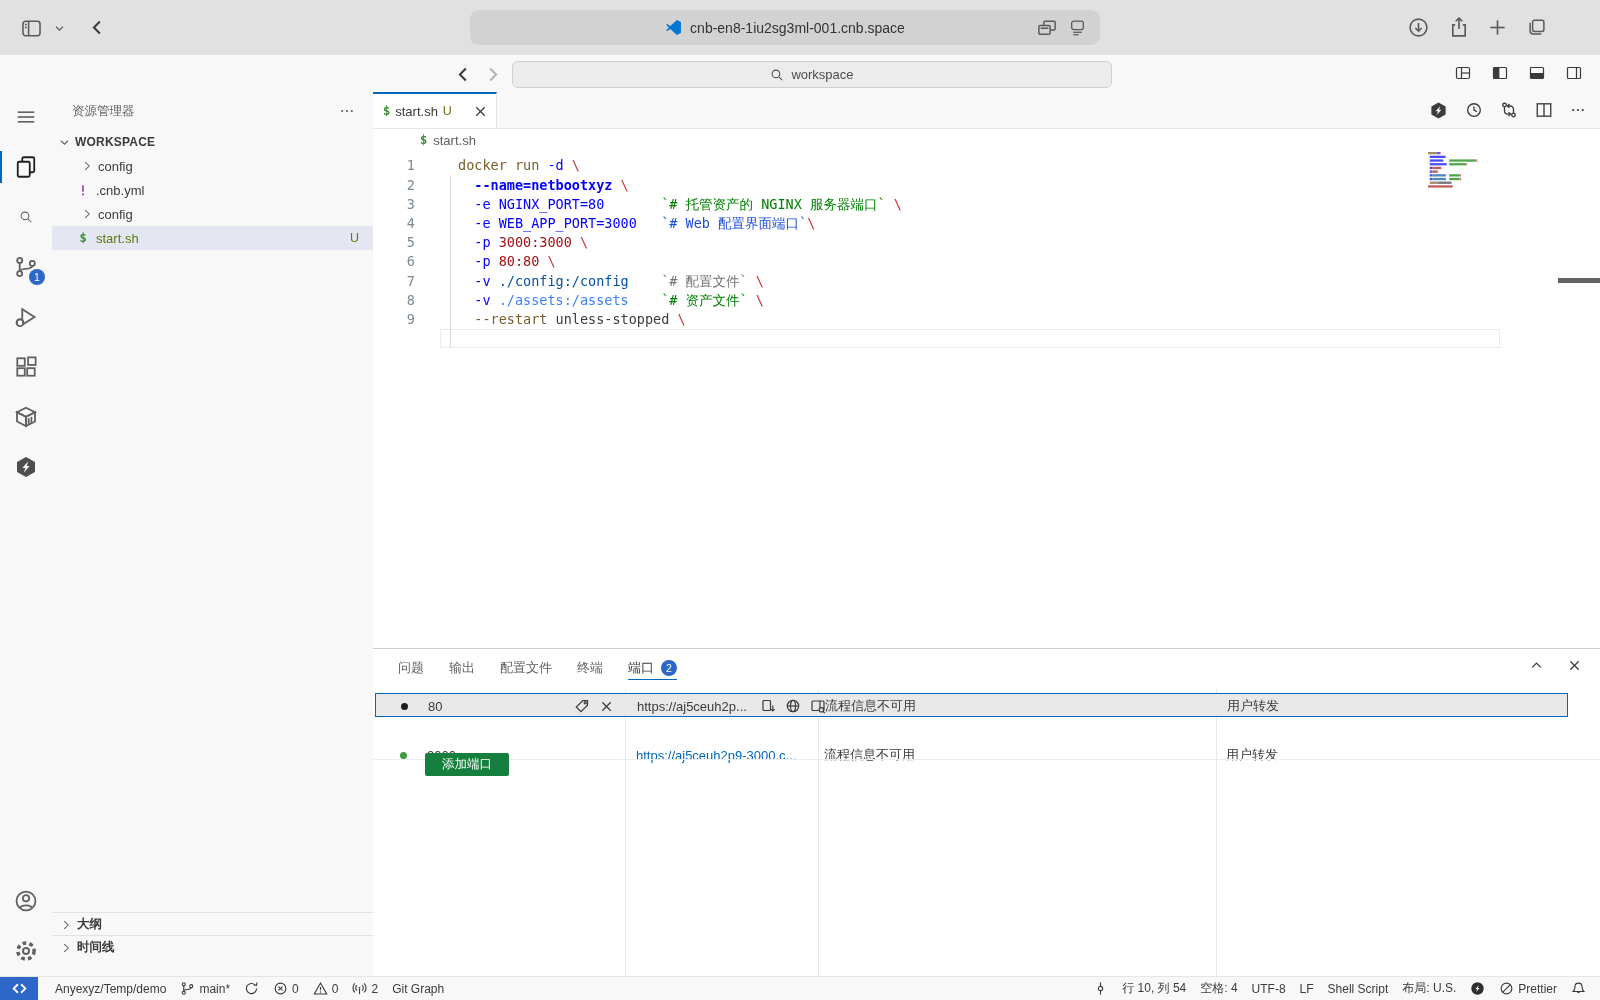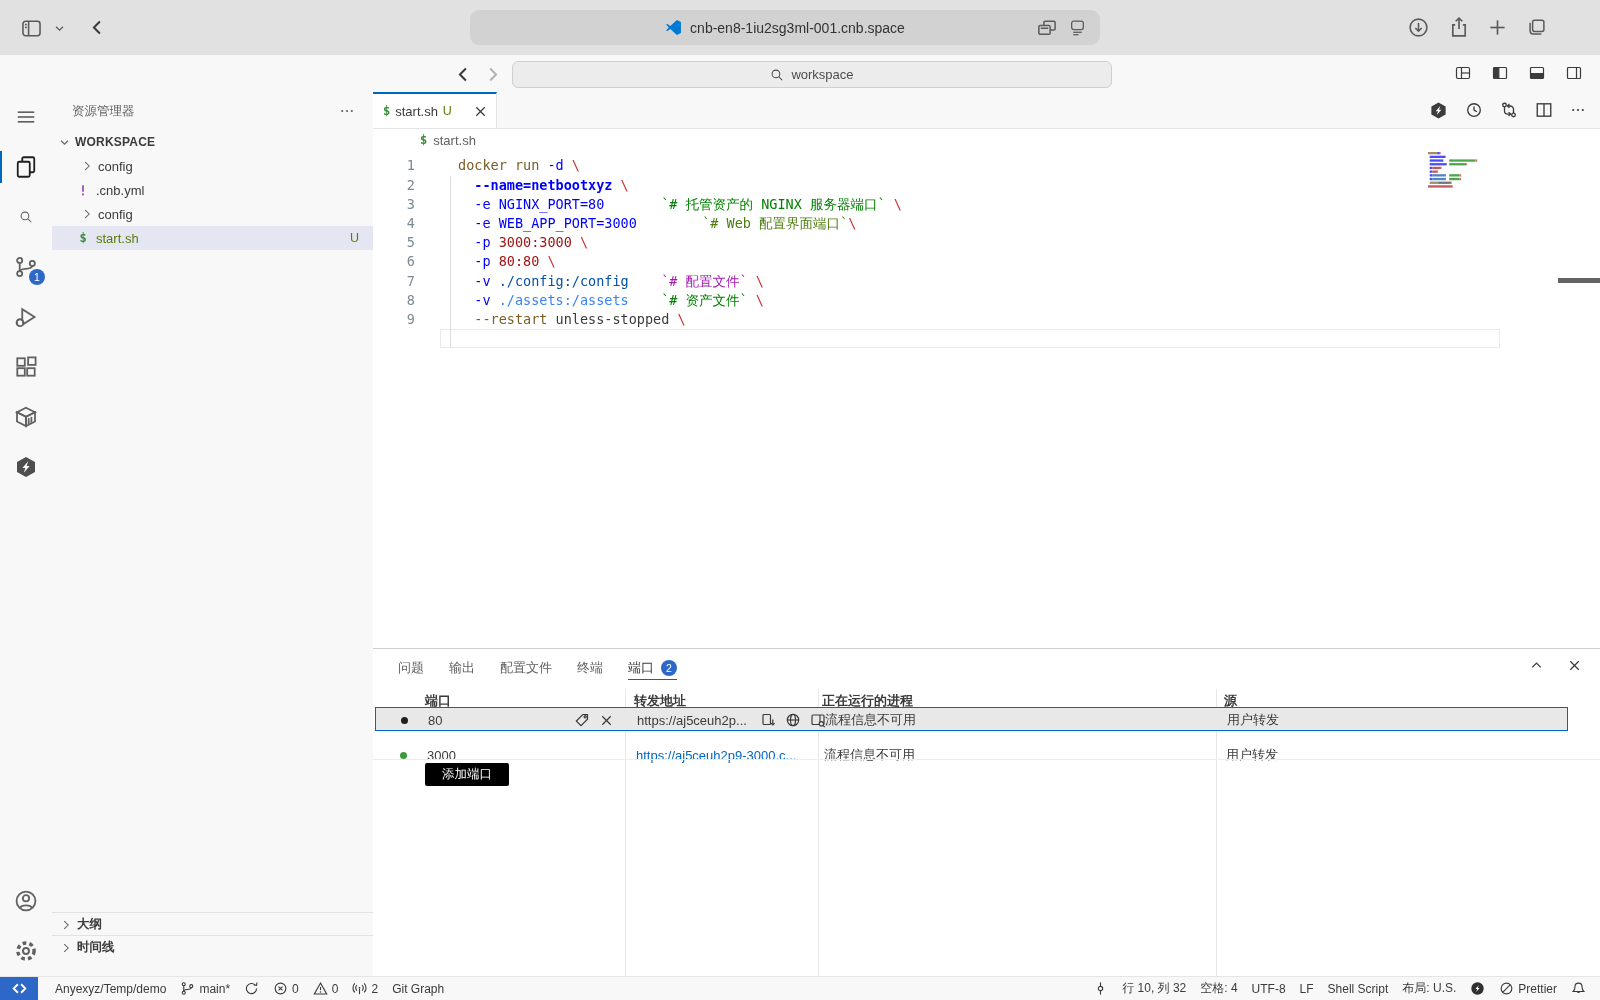--- a/index.html
+++ b/index.html
@@ -80,21 +80,21 @@
            display:flex;align-items:center;justify-content:center;}
   #panel-actions{position:absolute;right:18px;top:9px;display:flex;gap:23px;color:#3b3b3b;}
   .vline{position:absolute;top:40px;height:288px;width:0;border-left:1px solid #e8e8e8;}
   #ports-header{position:absolute;left:0;top:40px;width:1227px;height:22px;font-weight:bold;}
   .cell{position:absolute;top:0;height:24px;display:flex;align-items:center;}
   .port-row{position:absolute;left:2px;width:1193px;height:24px;box-sizing:border-box;}
   .port-row.selected{background:#e8e8e8;border:1px solid #0067c0;}
   .dot{width:7px;height:7px;border-radius:50%;}
   .row-icons{position:absolute;display:flex;gap:9px;color:#3b3b3b;}
   .link{color:#0066bf;}
-  #add-port-btn{position:absolute;left:52px;top:114px;width:84px;height:23px;background:#000000;color:#fff;
+  #add-port-btn{position:absolute;left:52px;top:104px;width:84px;height:23px;background:#15803d;color:#fff;
                 border-radius:2px;display:flex;align-items:center;justify-content:center;font-size:12.5px;}
 
   
   #status-bar{left:0;top:976px;width:1600px;height:24px;background:#f8f8f8;border-top:1px solid #e5e5e5;
               box-sizing:border-box;display:flex;align-items:center;justify-content:space-between;font-size:12px;color:#3b3b3b;}
   #sb-left,#sb-right{display:flex;align-items:center;height:100%;}
   #sb-left{gap:14px;}
   #sb-right{gap:14px;padding-right:14px;}
   #remote-box{width:38px;height:24px;background:#2d68c8;display:flex;align-items:center;justify-content:center;margin-right:3px;}
   .st-item{display:flex;align-items:center;gap:4px;white-space:nowrap;}
@@ -463,33 +463,33 @@
           <div class="code-row">
             <span class="gutter">2</span>
             <span class="code-text"><span style="color: rgb(59, 59, 59);">  </span><span style="color: rgb(0, 0, 255); font-weight: bold;">--name=netbootxyz </span><span style="color: rgb(205, 49, 49);">\</span></span>
           </div>
           <div class="code-row">
             <span class="gutter">3</span>
             <span class="code-text"><span style="color: rgb(59, 59, 59);">  </span><span style="color: rgb(0, 0, 255);">-e NGINX_PORT=80</span><span style="color: rgb(59, 59, 59);">       </span><span style="color: rgb(0, 128, 0);">`# 托管资产的 NGINX 服务器端口`</span><span style="color: rgb(205, 49, 49);"> \</span></span>
           </div>
           <div class="code-row">
             <span class="gutter">4</span>
-            <span class="code-text"><span style="color: rgb(59, 59, 59);">  </span><span style="color: rgb(0, 0, 255);">-e WEB_APP_PORT=3000</span><span style="color: rgb(59, 59, 59);">   </span><span style="color: #4d7c0f; margin-left: 41px;">`# Web 配置界面端口`</span><span style="color: rgb(205, 49, 49);">\</span></span>
+            <span class="code-text"><span style="color: rgb(59, 59, 59);">  </span><span style="color: rgb(0, 0, 255);">-e WEB_APP_PORT=3000</span><span style="color: rgb(59, 59, 59);">   </span><span style="color: #1d4ed8;">`# Web 配置界面端口`</span><span style="color: rgb(205, 49, 49);">\</span></span>
           </div>
           <div class="code-row">
             <span class="gutter">5</span>
             <span class="code-text"><span style="color: rgb(59, 59, 59);">  </span><span style="color: rgb(0, 0, 255);">-p </span><span style="color: rgb(163, 21, 21);">3000:3000 </span><span style="color: rgb(205, 49, 49);">\</span></span>
           </div>
           <div class="code-row">
             <span class="gutter">6</span>
             <span class="code-text"><span style="color: rgb(59, 59, 59);">  </span><span style="color: rgb(0, 0, 255);">-p </span><span style="color: rgb(163, 21, 21);">80:80 </span><span style="color: rgb(205, 49, 49);">\</span></span>
           </div>
           <div class="code-row">
             <span class="gutter">7</span>
-            <span class="code-text"><span style="color: rgb(59, 59, 59);">  </span><span style="color: rgb(0, 0, 255);">-v </span><span style="color: rgb(4, 81, 165);">./config:/config</span><span style="color: rgb(59, 59, 59);">    </span><span style="color: #a21caf; text-align: right;">`# 配置文件`</span><span style="color: rgb(205, 49, 49);"> \</span></span>
+            <span class="code-text"><span style="color: rgb(59, 59, 59);">  </span><span style="color: rgb(0, 0, 255);">-v </span><span style="color: rgb(4, 81, 165);">./config:/config</span><span style="color: rgb(59, 59, 59);">    </span><span style="color: #737373; text-align: right;">`# 配置文件`</span><span style="color: rgb(205, 49, 49);"> \</span></span>
           </div>
           <div class="code-row">
             <span class="gutter">8</span>
             <span class="code-text"><span style="color: rgb(59, 59, 59);">  </span><span style="color: rgb(0, 0, 255);">-v </span><span style="color: #3b82f6;">./assets:/assets</span><span style="color: rgb(59, 59, 59);">    </span><span style="color: rgb(0, 128, 0);">`# 资产文件`</span><span style="color: rgb(205, 49, 49);"> \</span></span>
           </div>
           <div class="code-row">
             <span class="gutter">9</span>
             <span class="code-text"><span style="color: rgb(59, 59, 59);">  </span><span style="color: rgb(121, 94, 38);">--restart </span><span style="color: rgb(59, 59, 59);">unless-stopped </span><span style="color: rgb(205, 49, 49);">\</span></span>
           </div>
         </div>
@@ -563,21 +563,21 @@
     <div class="vline" style="left:252px;"></div>
     <div class="vline" style="left:445px;"></div>
     <div class="vline" style="left:843px;"></div>
     <div id="ports-header">
         <span class="cell" style="left: 52px;">端口</span>
         <span class="cell" style="left: 261px;">转发地址</span>
         <span class="cell" style="left: 449px;">正在运行的进程</span>
         <span class="cell" style="left: 851px;">源</span>
       </div>
     <div id="ports-rows">
-        <div class="port-row selected" style="top: 58px; text-align: right;">
+        <div class="port-row selected" style="top: 44px; text-align: right;">
           <span class="cell" style="left: 25px;">
             <span class="dot" style="background: rgb(31, 31, 31);"></span>
           </span>
           <span class="cell" style="left: 52px;">80</span>
           <div class="row-icons" style="left: 198px; top: 4px;">
             <span class="icn">
               <svg width="16" height="16" viewBox="0 0 16 16" fill="none" stroke="currentColor" stroke-width="1.2">
                 <path d="M8.8 2.5 H13.5 V7.2 L7 13.7 2.3 9 Z"></path>
                 <circle cx="11.2" cy="4.8" r="1.1"></circle>
               </svg>
@@ -705,21 +705,21 @@
         <div class="st-item">
           <span class="icn">
             <svg width="15" height="15" viewBox="0 0 16 16" fill="none" stroke="currentColor" stroke-width="1.2">
               <line x1="8" y1="1.5" x2="8" y2="5.6"></line>
               <circle cx="8" cy="8" r="2.3"></circle>
               <line x1="8" y1="10.4" x2="8" y2="14.5"></line>
             </svg>
           </span>
         </div>
         <div class="st-item">
-          <span>行 10, 列 32</span>
+          <span>行 10, 列 54</span>
         </div>
         <div class="st-item">
           <span>空格: 4</span>
         </div>
         <div class="st-item">
           <span>UTF-8</span>
         </div>
         <div class="st-item">
           <span>LF</span>
         </div>

